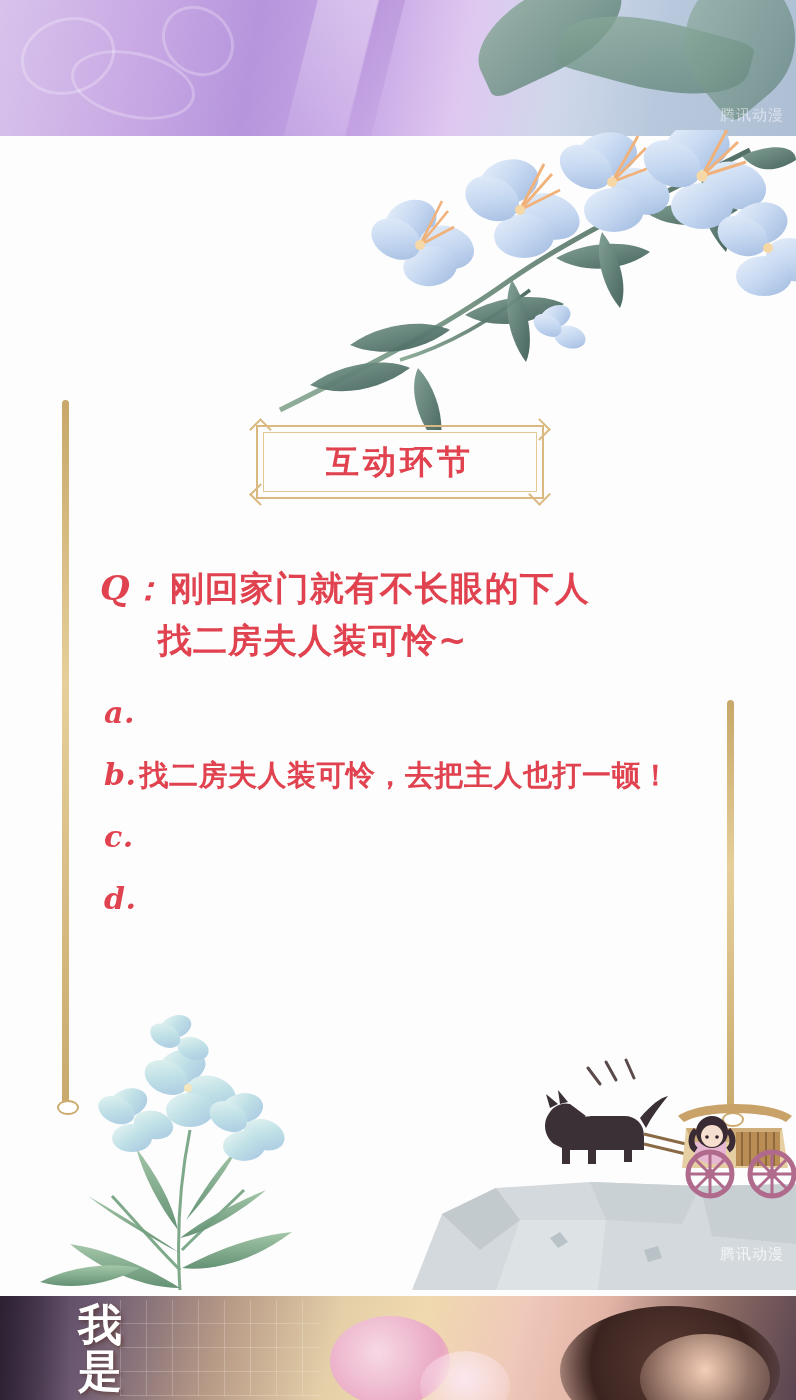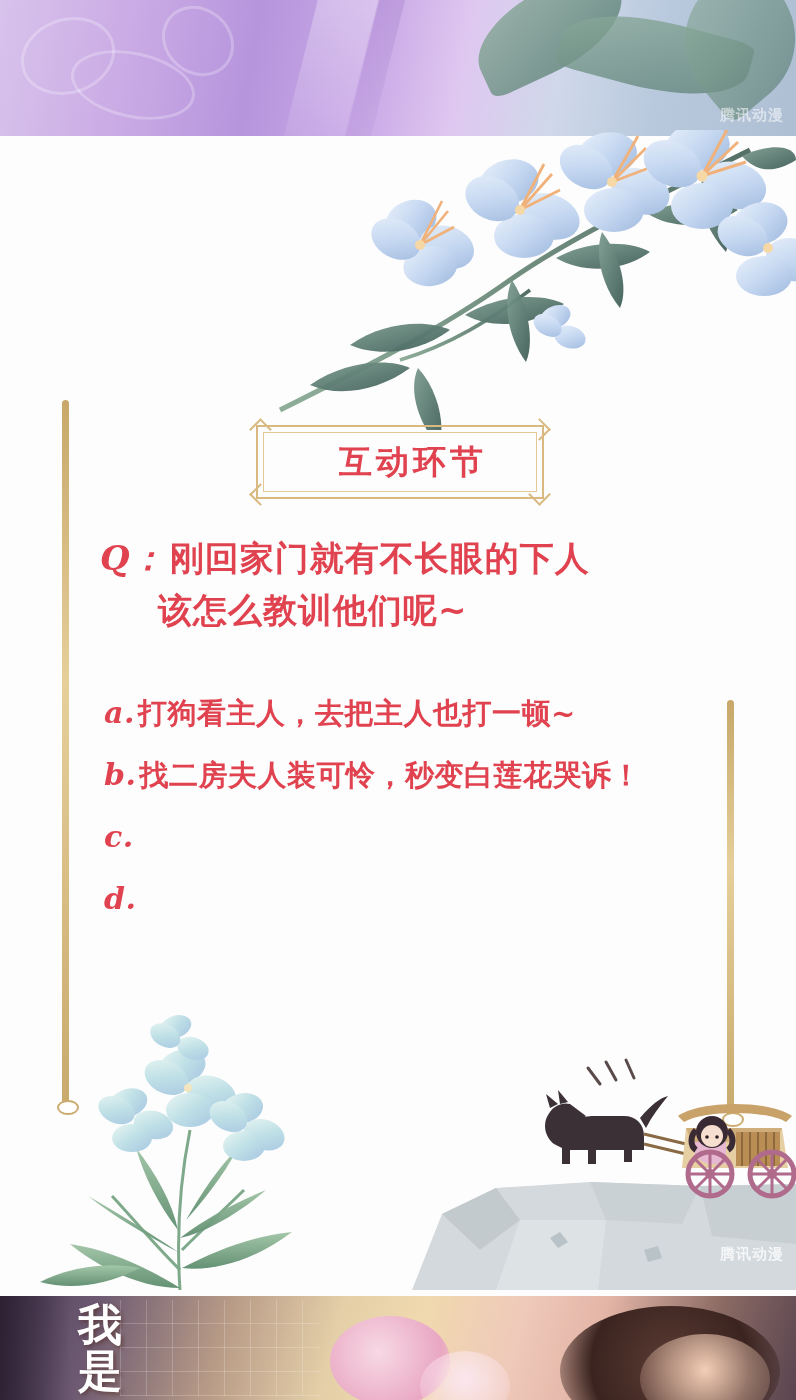--- a/index.html
+++ b/index.html
@@ -58,21 +58,20 @@
   .top-strip .l2 { left: 560px; top: 20px; width: 190px; height: 70px; transform: rotate(15deg); opacity: .8;}
   .top-strip .l3 { left: 680px; top: -20px; width: 120px; height: 120px; transform: rotate(-40deg); opacity: .7;}
 
   .watermark {
     position: absolute;
     font-size: 15px;
     color: rgba(255,255,255,0.55);
     letter-spacing: 1px;
     font-family: "DejaVu Sans", sans-serif;
     white-space: nowrap;
-    font-weight: bold;
   }
   .wm-top { right: 12px; top: 106px; }
   .wm-mid { right: 12px; top: 1245px; color: rgba(255,255,255,0.75); }
 
   
   .flowers-top {
     position: absolute;
     left: 250px; top: 130px;
     width: 546px; height: 300px;
     pointer-events: none;
@@ -115,33 +114,33 @@
     position: absolute;
     width: 14px; height: 14px;
     border: 2px solid #d9b97f;
   }
   .plaque .c-tl { left: -2px; top: -2px; border-right: none; border-bottom: none; transform: rotate(45deg) translate(-5px,0);}
   .plaque .c-tr { right: -2px; top: -2px; border-left: none; border-bottom: none; transform: rotate(45deg) translate(0,-5px);}
   .plaque .c-bl { left: -2px; bottom: -2px; border-right: none; border-top: none; transform: rotate(45deg) translate(0,5px);}
   .plaque .c-br { right: -2px; bottom: -2px; border-left: none; border-top: none; transform: rotate(45deg) translate(5px,0);}
   .plaque-title {
     position: absolute;
-    left: 13px; top: 0; width: 100%; height: 100%;
+    left: 0; top: 0; width: 100%; height: 100%;
     display: flex; align-items: center; justify-content: center;
     font-family: "DejaVu Sans", "Liberation Sans", sans-serif;
     font-weight: bold;
     font-size: 33px;
     color: #e0434f;
     letter-spacing: 4px;
   }
 
   
   .question {
     position: absolute;
-    left: 100px; top: 532px;
+    left: 100px; top: 562px;
     width: 620px;
     color: #e0434f;
     font-family: "DejaVu Sans", "Liberation Sans", sans-serif;
     font-weight: bold;
     font-size: 34px;
     line-height: 52px;
     letter-spacing: 1px;
   }
   .q-mark {
     font-style: italic;
@@ -345,31 +344,30 @@
   <div class="plaque">
     <div class="corner c-tl"></div>
     <div class="corner c-tr"></div>
     <div class="corner c-bl"></div>
     <div class="corner c-br"></div>
     <div class="plaque-title">互动环节</div>
   </div>
 
   <div class="question">
     <span class="q-mark">Q：</span><span>刚回家门就有不长眼的下人</span>
-    <span class="q-line2">该怎么教训他们呢~</span>
+    <span class="q-line2">找二房夫人装可怜~</span>
   </div>
 
   <div class="options">
     <div class="option">
       <span class="opt-key">a.</span>
-      <span>打狗看主人，去把主人也打一顿~</span>
     </div>
     <div class="option">
       <span class="opt-key">b.</span>
-      <span>找二房夫人装可怜，秒变白莲花哭诉！</span>
+      <span>找二房夫人装可怜，去把主人也打一顿！</span>
     </div>
     <div class="option">
       <span class="opt-key">c.</span>
     </div>
     <div class="option">
       <span class="opt-key">d.</span>
     </div>
   </div>
 
   <svg class="plant" viewBox="0 0 330 290" xmlns="http://www.w3.org/2000/svg">

